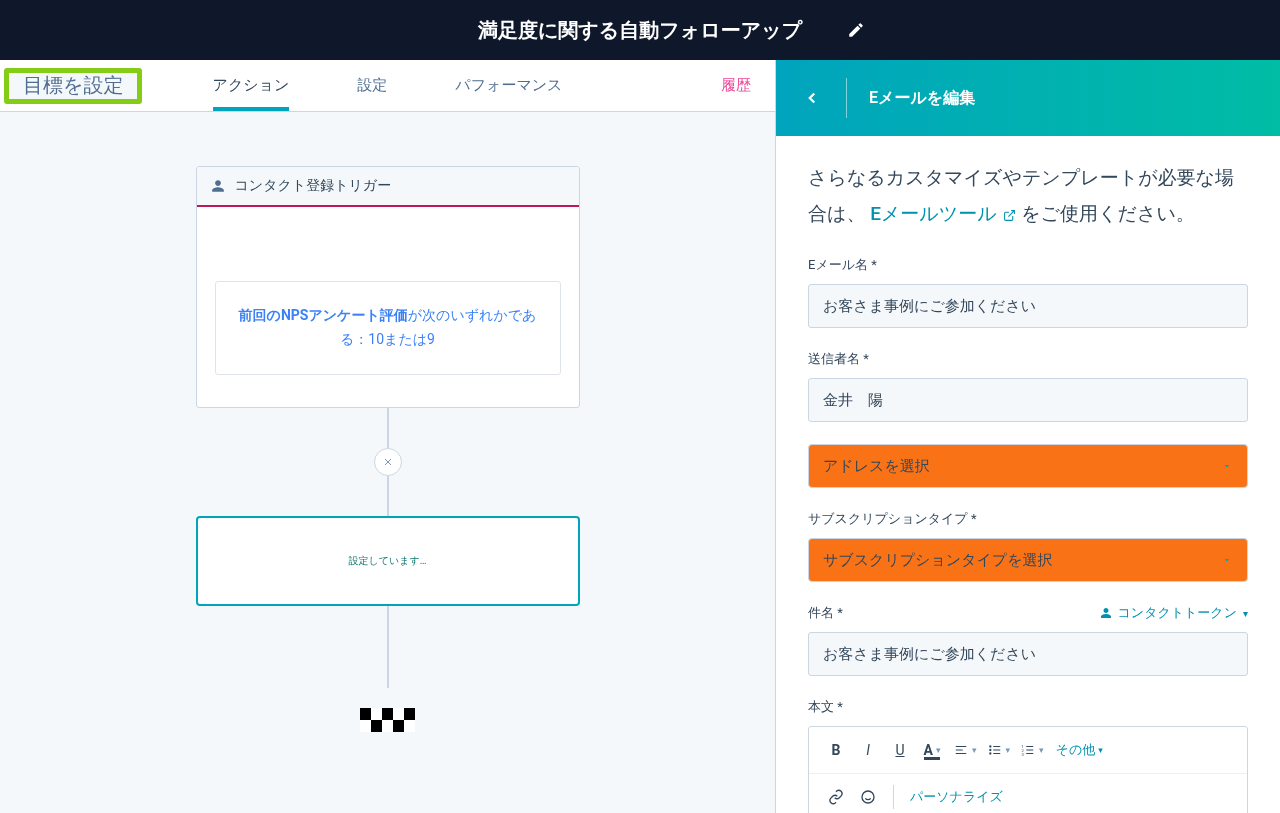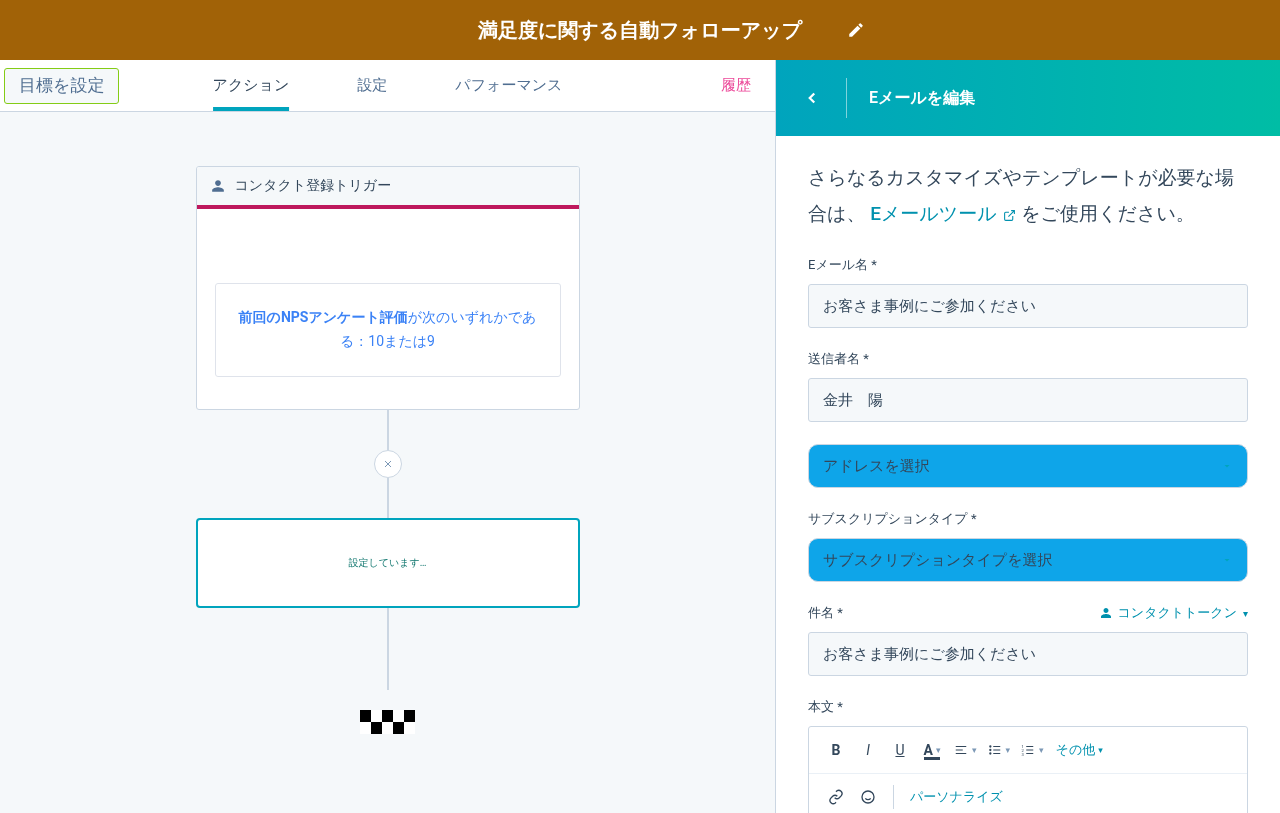--- a/index.html
+++ b/index.html
@@ -1,33 +1,33 @@
 <!DOCTYPE html>
 <html><head>
 <meta charset="utf-8">
 <style>
 * { box-sizing: border-box; margin: 0; padding: 0; }
 body { font-family: -apple-system, BlinkMacSystemFont, "Segoe UI", Roboto, "Hiragino Kaku Gothic ProN", "Hiragino Sans", Meiryo, sans-serif; background: #f5f8fa; overflow: hidden; width: 1280px; height: 813px; }
 .app { display: flex; flex-direction: column; height: 100%; }
-.topbar { background: #a16207; color: #fff; display: flex; align-items: center; height: 60px; padding: 0 24px; position: relative; text-decoration: underline; }
+.topbar { background: #0f172a; color: #fff; display: flex; align-items: center; height: 60px; padding: 0 24px; position: relative; text-decoration: underline; }
 .topbar-title { position: absolute; left: 50%; top: 50%; transform: translate(-50%,-50%); font-size: 20px; font-weight: 600; white-space: nowrap; }
 .pencil-btn { position: absolute; left: 50%; top: 50%; transform: translate(200px,-50%); width: 32px; height: 32px; display: flex; align-items: center; justify-content: center; cursor: pointer; color: #fff; }
 .main-area { display: flex; flex: 1; min-height: 0; }
 .left-col { flex: 1; display: flex; flex-direction: column; min-width: 0; }
 .tabrow { display: flex; align-items: center; height: 52px; background: #fff; border-bottom: 1px solid #cbd6e2; padding: 0 0 0 0; position: relative; }
-.goal-btn { margin-left: 4px; height: 36px; padding: 0 14px; font-size: 17px; color: #506e91; background: #f5f8fa; border: 1px solid #84cc16; border-radius: 3px; cursor: pointer; display: flex; align-items: center; }
+.goal-btn { margin-left: 4px; height: 36px; padding: 0 14px; font-size: 20px; color: #506e91; background: #f5f8fa; border: 5px solid #84cc16; border-radius: 3px; cursor: pointer; display: flex; align-items: center; }
 .tabs { display: flex; gap: 68px; position: absolute; left: 50%; transform: translateX(-50%); height: 100%; align-items: center; }
 .tab { font-size: 15px; color: #506e91; cursor: pointer; height: 100%; display: flex; align-items: center; border-bottom: 4px solid transparent; padding-top: 4px; }
 .tab.active { color: #33475b; border-bottom-color: #00a4bd; font-weight: 500; }
 .tab-right { position: absolute; right: 24px; height: 100%; display: flex; align-items: center; font-size: 15px; color: #ec4899; cursor: pointer; }
 .canvas { flex: 1; position: relative; overflow: auto; background: #f5f8fa; }
 .canvas-inner { position: relative; width: 100%; height: 100%; display: flex; flex-direction: column; align-items: center; padding-top: 54px; }
 .node-card { width: 384px; border: 1px solid #cbd6e2; border-radius: 3px; background: #fff; overflow: hidden; }
 .node-card.selected { border: 2px solid #00a4bd; border-radius: 4px; }
-.node-head { display: flex; align-items: center; gap: 10px; padding: 10px 16px 10px 14px; border-bottom: 4px solid #be185d; background: #f5f8fa; font-size: 14px; color: #33475b; }
+.node-head { display: flex; align-items: center; gap: 10px; padding: 10px 16px 10px 14px; border-bottom: 2px solid #be185d; background: #f5f8fa; font-size: 14px; color: #33475b; }
 .node-body { padding: 26px 18px 32px; }
 .trigger-condition { border: 1px solid #dfe3eb; border-radius: 3px; padding: 22px 22px; font-size: 14px; color: #3b82f6; text-align: center; line-height: 1.7; margin-top: 48px; }
 .trigger-condition b { font-weight: 700; }
 .email-body { padding: 36px 20px; text-align: center; color: #0f766e; font-size: 10px; }
 .connector { width: 2px; height: 40px; background: #cbd6e2; }
 .close-bubble { width: 28px; height: 28px; border-radius: 50%; border: 1px solid #cbd6e2; background: #fff; display: flex; align-items: center; justify-content: center; cursor: pointer; position: relative; z-index: 2; }
 .connector-wrap { position: relative; display: flex; flex-direction: column; align-items: center; }
 .checker { margin-top: 20px; width: 56px; height: 24px; display: grid; grid-template-columns: repeat(5,1fr); grid-template-rows: repeat(2,1fr); }
 .checker div { background: #000; }
 .checker div.w { background: #fff; }
@@ -38,21 +38,21 @@
 .side-back { width: 24px; height: 24px; display: flex; align-items: center; justify-content: center; cursor: pointer; }
 .side-divider-v { width: 1px; height: 40px; background: rgba(255,255,255,0.5); }
 .side-title { font-size: 16px; font-weight: 600; }
 .side-scroll { flex: 1; overflow: auto; padding: 24px 32px 24px 32px; }
 .side-intro { font-size: 19px; color: #33475b; line-height: 1.9; margin-bottom: 24px; }
 .side-intro a { color: #0091ae; text-decoration: none; cursor: pointer; font-weight: 500; }
 .fld { margin-bottom: 22px; }
 .fld-label { font-size: 13px; color: #33475b; margin-bottom: 10px; display: flex; align-items: center; justify-content: space-between; }
 .fld-label .req::after { content: " *"; }
 .text-input { width: 100%; height: 44px; border: 1px solid #cbd6e2; border-radius: 3px; padding: 0 14px; font-size: 15px; color: #33475b; background: #f5f8fa; font-family: inherit; }
-.select-input { width: 100%; height: 44px; border: 1px solid #cbd6e2; border-radius: 10px; padding: 0 14px; font-size: 15px; color: #33475b; background: #0ea5e9; display: flex; align-items: center; justify-content: space-between; cursor: pointer; }
+.select-input { width: 100%; height: 44px; border: 1px solid #cbd6e2; border-radius: 4px; padding: 0 14px; font-size: 15px; color: #33475b; background: #f97316; display: flex; align-items: center; justify-content: space-between; cursor: pointer; }
 .select-caret { color: #00a4bd; }
 .token-link { color: #0091ae; font-size: 13px; display: flex; align-items: center; gap: 6px; cursor: pointer; justify-content: flex-end; }
 .token-link .tcaret { font-size: 10px; }
 .toolbar { border: 1px solid #cbd6e2; border-radius: 3px; }
 .toolbar-row { display: flex; align-items: center; height: 46px; padding: 0 12px; gap: 2px; }
 .toolbar-row + .toolbar-row { border-top: 1px solid #eaf0f6; }
 .tbtn { min-width: 30px; height: 30px; display: flex; align-items: center; justify-content: center; cursor: pointer; color: #33475b; border-radius: 3px; font-size: 14px; position: relative; }
 .tbtn.group { padding: 0 4px; }
 .tbtn .A { font-weight: 700; }
 .tbtn .underline-bar { position: absolute; left: 7px; right: 7px; bottom: 5px; height: 3px; background: #33475b; }

